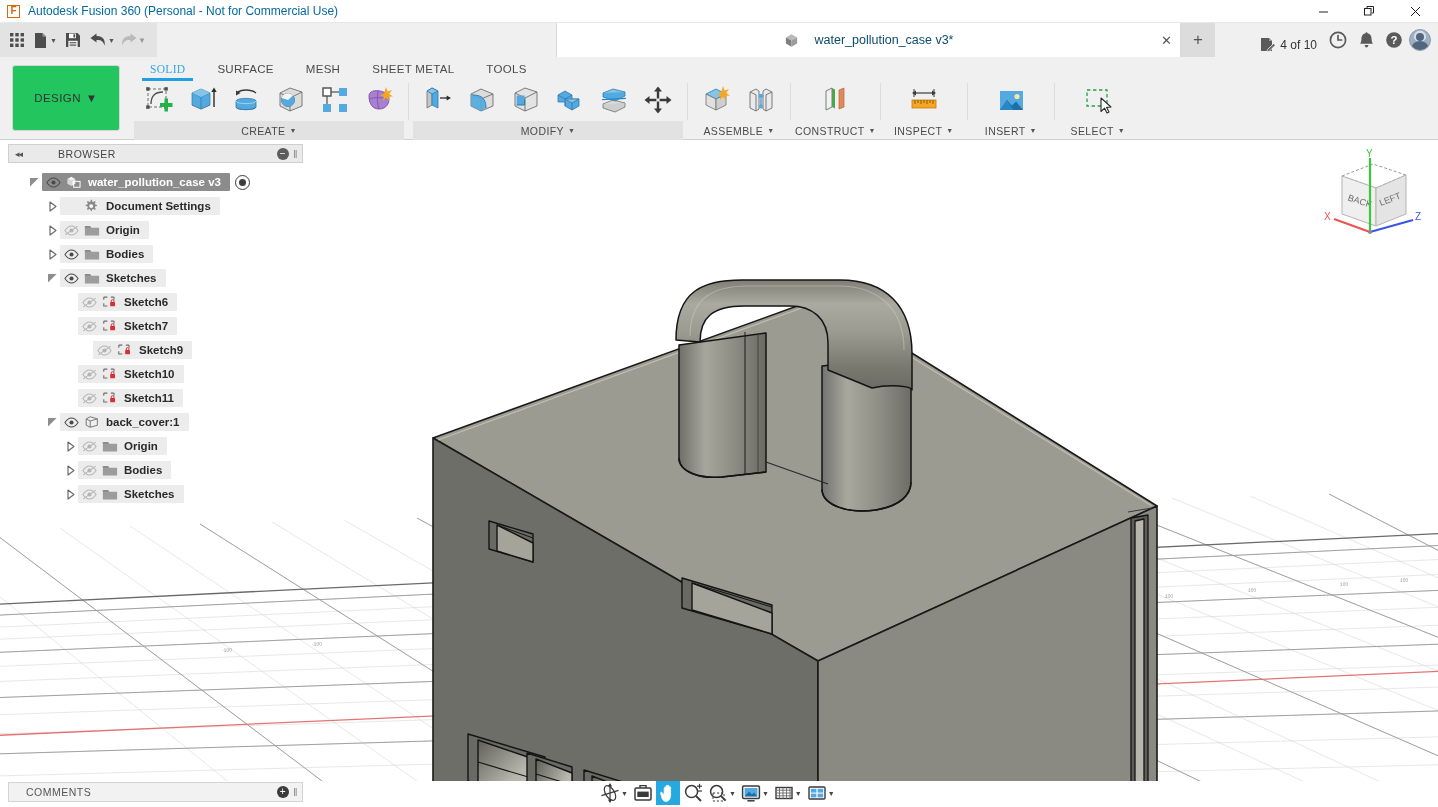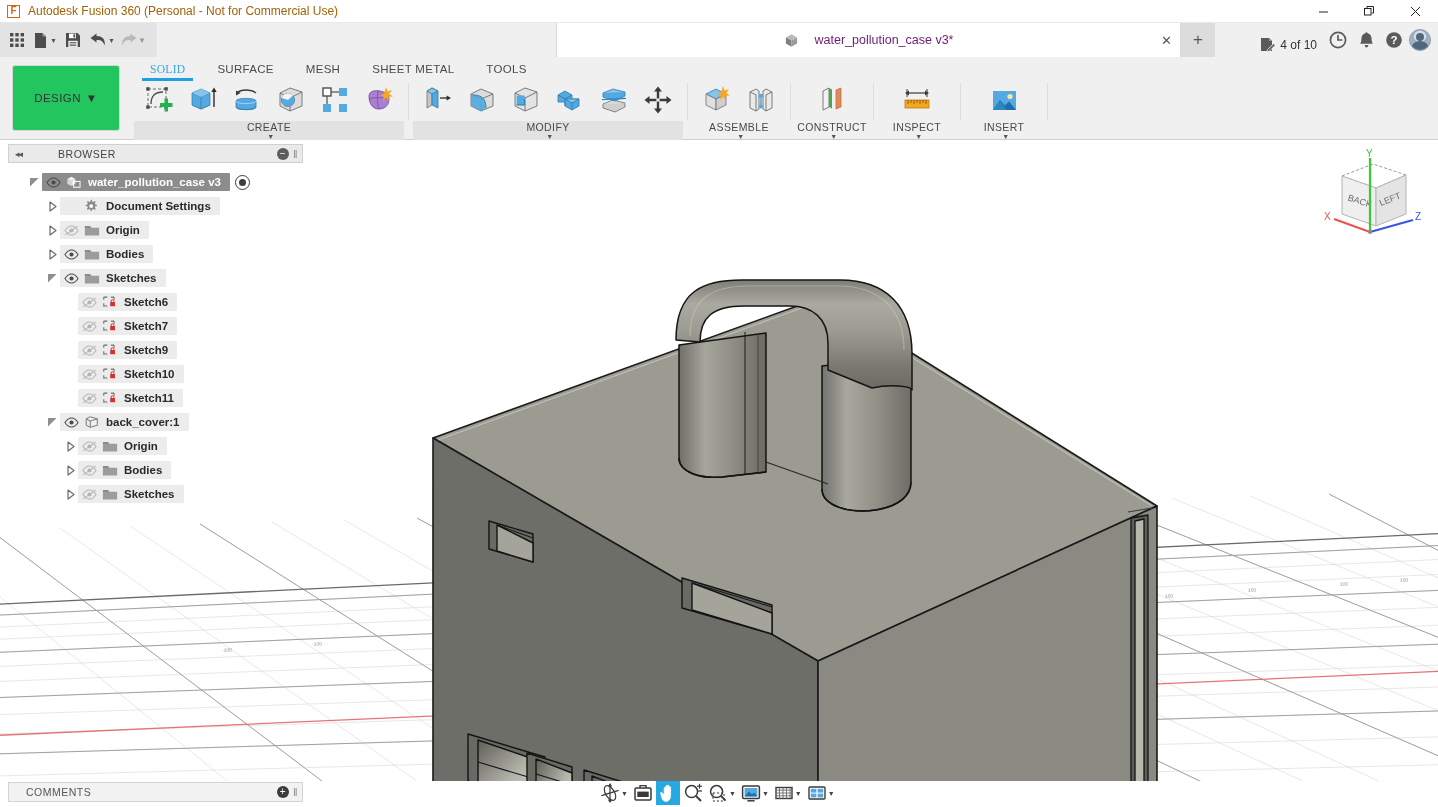--- a/index.html
+++ b/index.html
@@ -15,21 +15,21 @@
   .titlebar {
     position:absolute; left:0; top:0; width:1438px; height:23px;
     background:#ffffff; display:flex; align-items:center;
     border-bottom:1px solid #e8e8e8;
   }
   .tb-logo {
     width:13px; height:13px; margin-left:7px; background:#ffffff;
     border:1px solid #d9670a; color:#d9670a; font-size:10px; font-weight:bold;
     display:flex; align-items:center; justify-content:center; line-height:1;
   }
-  .tb-title { margin-left:8px; font-size:12px; color:#a16207; }
+  .tb-title { margin-left:8px; font-size:12px; color:#0369a1; }
   .winbtns { margin-left:auto; display:flex; height:23px; }
   .winbtn {
     width:46px; height:23px; display:flex; align-items:center; justify-content:center;
     font-size:12px; color:#222;
   }
 
   
   .qatbar {
     position:absolute; left:0; top:23px; width:1438px; height:34px;
     background:#f0f0f0; display:flex; align-items:center;
@@ -40,21 +40,21 @@
     padding:0 3px; cursor:pointer; color:#4d4d4d;
   }
   .caret { font-size:7px; margin-left:2px; color:#555; }
   .caret-lt { font-size:8px; color:#999; }
 
   .doctab {
     position:absolute; left:556px; top:23px; height:34px; width:625px;
     background:#ffffff; display:flex; align-items:center; justify-content:center;
     border-left:1px solid #d8d8d8; border-right:1px solid #d8d8d8;
   }
-  .doctab .dt-label { font-size:12.5px; color:#701a75; margin-left:16px; }
+  .doctab .dt-label { font-size:12.5px; color:#0c4a6e; margin-left:16px; }
   .doctab .dt-close { position:absolute; right:8px; top:10px; font-size:13px; color:#555; cursor:pointer;}
   .plusTab {
     position:absolute; left:1181px; top:23px; width:34px; height:34px;
     background:#dcdcdc; display:flex; align-items:center; justify-content:center;
     font-size:17px; color:#555; cursor:pointer;
   }
   .qat-right {
     position:absolute; right:0; top:23px; height:34px; display:flex; align-items:center;
     padding-right:7px; gap:2px;
   }
@@ -97,21 +97,21 @@
   .tab.active { color:#2fa8e0;font-family:Liberation Serif, serif; }
   .tab.active::after {
     content:""; position:absolute; left:8px; right:8px; bottom:-1px; height:3px; background:#1fa0e0;
   }
 
   .groups { position:absolute; left:134px; top:22px; height:61px; display:flex; }
   .grp { position:relative; display:flex; flex-direction:column; align-items:center; }
   .grp-icons { display:flex; align-items:flex-end; height:44px; padding:0 4px; gap:2px;}
   .grp-label {
     height:31px; width:100%; display:flex; align-items:center; justify-content:center;
-    font-size:10.5px; color:#4a4a4a; letter-spacing:.4px; cursor:pointer;flex-direction:column;
+    font-size:10.5px; color:#4a4a4a; letter-spacing:.4px; cursor:pointer;
   }
   .grp.shaded .grp-label { background:#e2e2e2; }
   .grp-sep { width:1px; background:#dcdcdc; margin:4px 4px 20px; }
   .tool {
     width:42px; height:42px; display:flex; align-items:center; justify-content:center; cursor:pointer;
   }
   .tool svg { display:block; }
   .browser-hdr {
     position:absolute; left:8px; top:144px; width:295px; height:19px;
     background:#eaeaea; border:1px solid #d0d0d0;
@@ -547,20 +547,34 @@
           </div>
         </div>
         <div class="grp-label">
           <span>INSERT</span>
             <span class="caret" style="margin-left:4px">▼</span>
         </div>
       </div>
 
       <div class="grp-sep"></div>
 
+      <div class="grp">
+        <div class="grp-icons" style="padding:0 18px">
+          <div class="tool">
+            <svg width="30" height="30" viewBox="0 0 30 30">
+              <rect x="4" y="5" width="20" height="16" fill="none" stroke="#21a047" stroke-width="1.3" stroke-dasharray="3.4 2.6"></rect>
+              <path d="M18 13 L18 26.5 L21.6 23.2 L24 28 L26 27 L23.6 22.4 L28 22 Z" fill="#ffffff" stroke="#2b2b2b" stroke-width="1.1" stroke-linejoin="round"></path>
+            </svg>
+          </div>
+        </div>
+        <div class="grp-label">
+          <span>SELECT</span>
+            <span class="caret" style="margin-left:4px">▼</span>
+        </div>
+      </div>
 
     </div>
   </div>
 
   <div class="canvas">
     <svg width="1438" height="641" viewBox="0 0 1438 641">
       <defs>
         <linearGradient id="tubeH" x1="0" y1="0" x2="0" y2="1">
           <stop offset="0%" stop-color="#7e7e76"></stop>
           <stop offset="22%" stop-color="#aaaaa0"></stop>
@@ -920,21 +934,21 @@
             <svg width="16" height="14" viewBox="0 0 18 15">
               <path d="M2 2 H6 M10 2 H13.5 M2 2 V5 M2 9 V12 H6" fill="none" stroke="#6b6b6b" stroke-width="1.2" stroke-dasharray="0"></path>
               <path d="M13.5 2 V5" fill="none" stroke="#6b6b6b" stroke-width="1.2"></path>
               <rect x="9.2" y="7.6" width="5.4" height="4.6" fill="#d63030" rx="0.6"></rect>
               <path d="M10.4 7.6 V6.3 A1.5 1.5 0 0 1 13.4 6.3 V7.6" fill="none" stroke="#d63030" stroke-width="1.1"></path>
             </svg>
           </span>
           <span class="nlabel">Sketch7</span>
         </span>
       </div>
-      <div class="node" style="padding-left: 54px;">
+      <div class="node" style="padding-left: 54px; gap: 15px;">
         <span class="twisty"></span>
         <span class="chip">
           <span class="eye">
             <svg width="15" height="11" viewBox="0 0 16 11">
               <path d="M1 5.5 C3.5 1.6 6 0.6 8 0.6 C10 0.6 12.5 1.6 15 5.5 C12.5 9.4 10 10.4 8 10.4 C6 10.4 3.5 9.4 1 5.5 Z" fill="none" stroke="#b4b4b4" stroke-width="1.1"></path>
               <circle cx="8" cy="5.5" r="2.2" fill="#b4b4b4"></circle>
               <line x1="1.4" y1="10.2" x2="14.6" y2="0.8" stroke="#b4b4b4" stroke-width="1.1"></line>
             </svg>
           </span>
           <span class="nicon">

